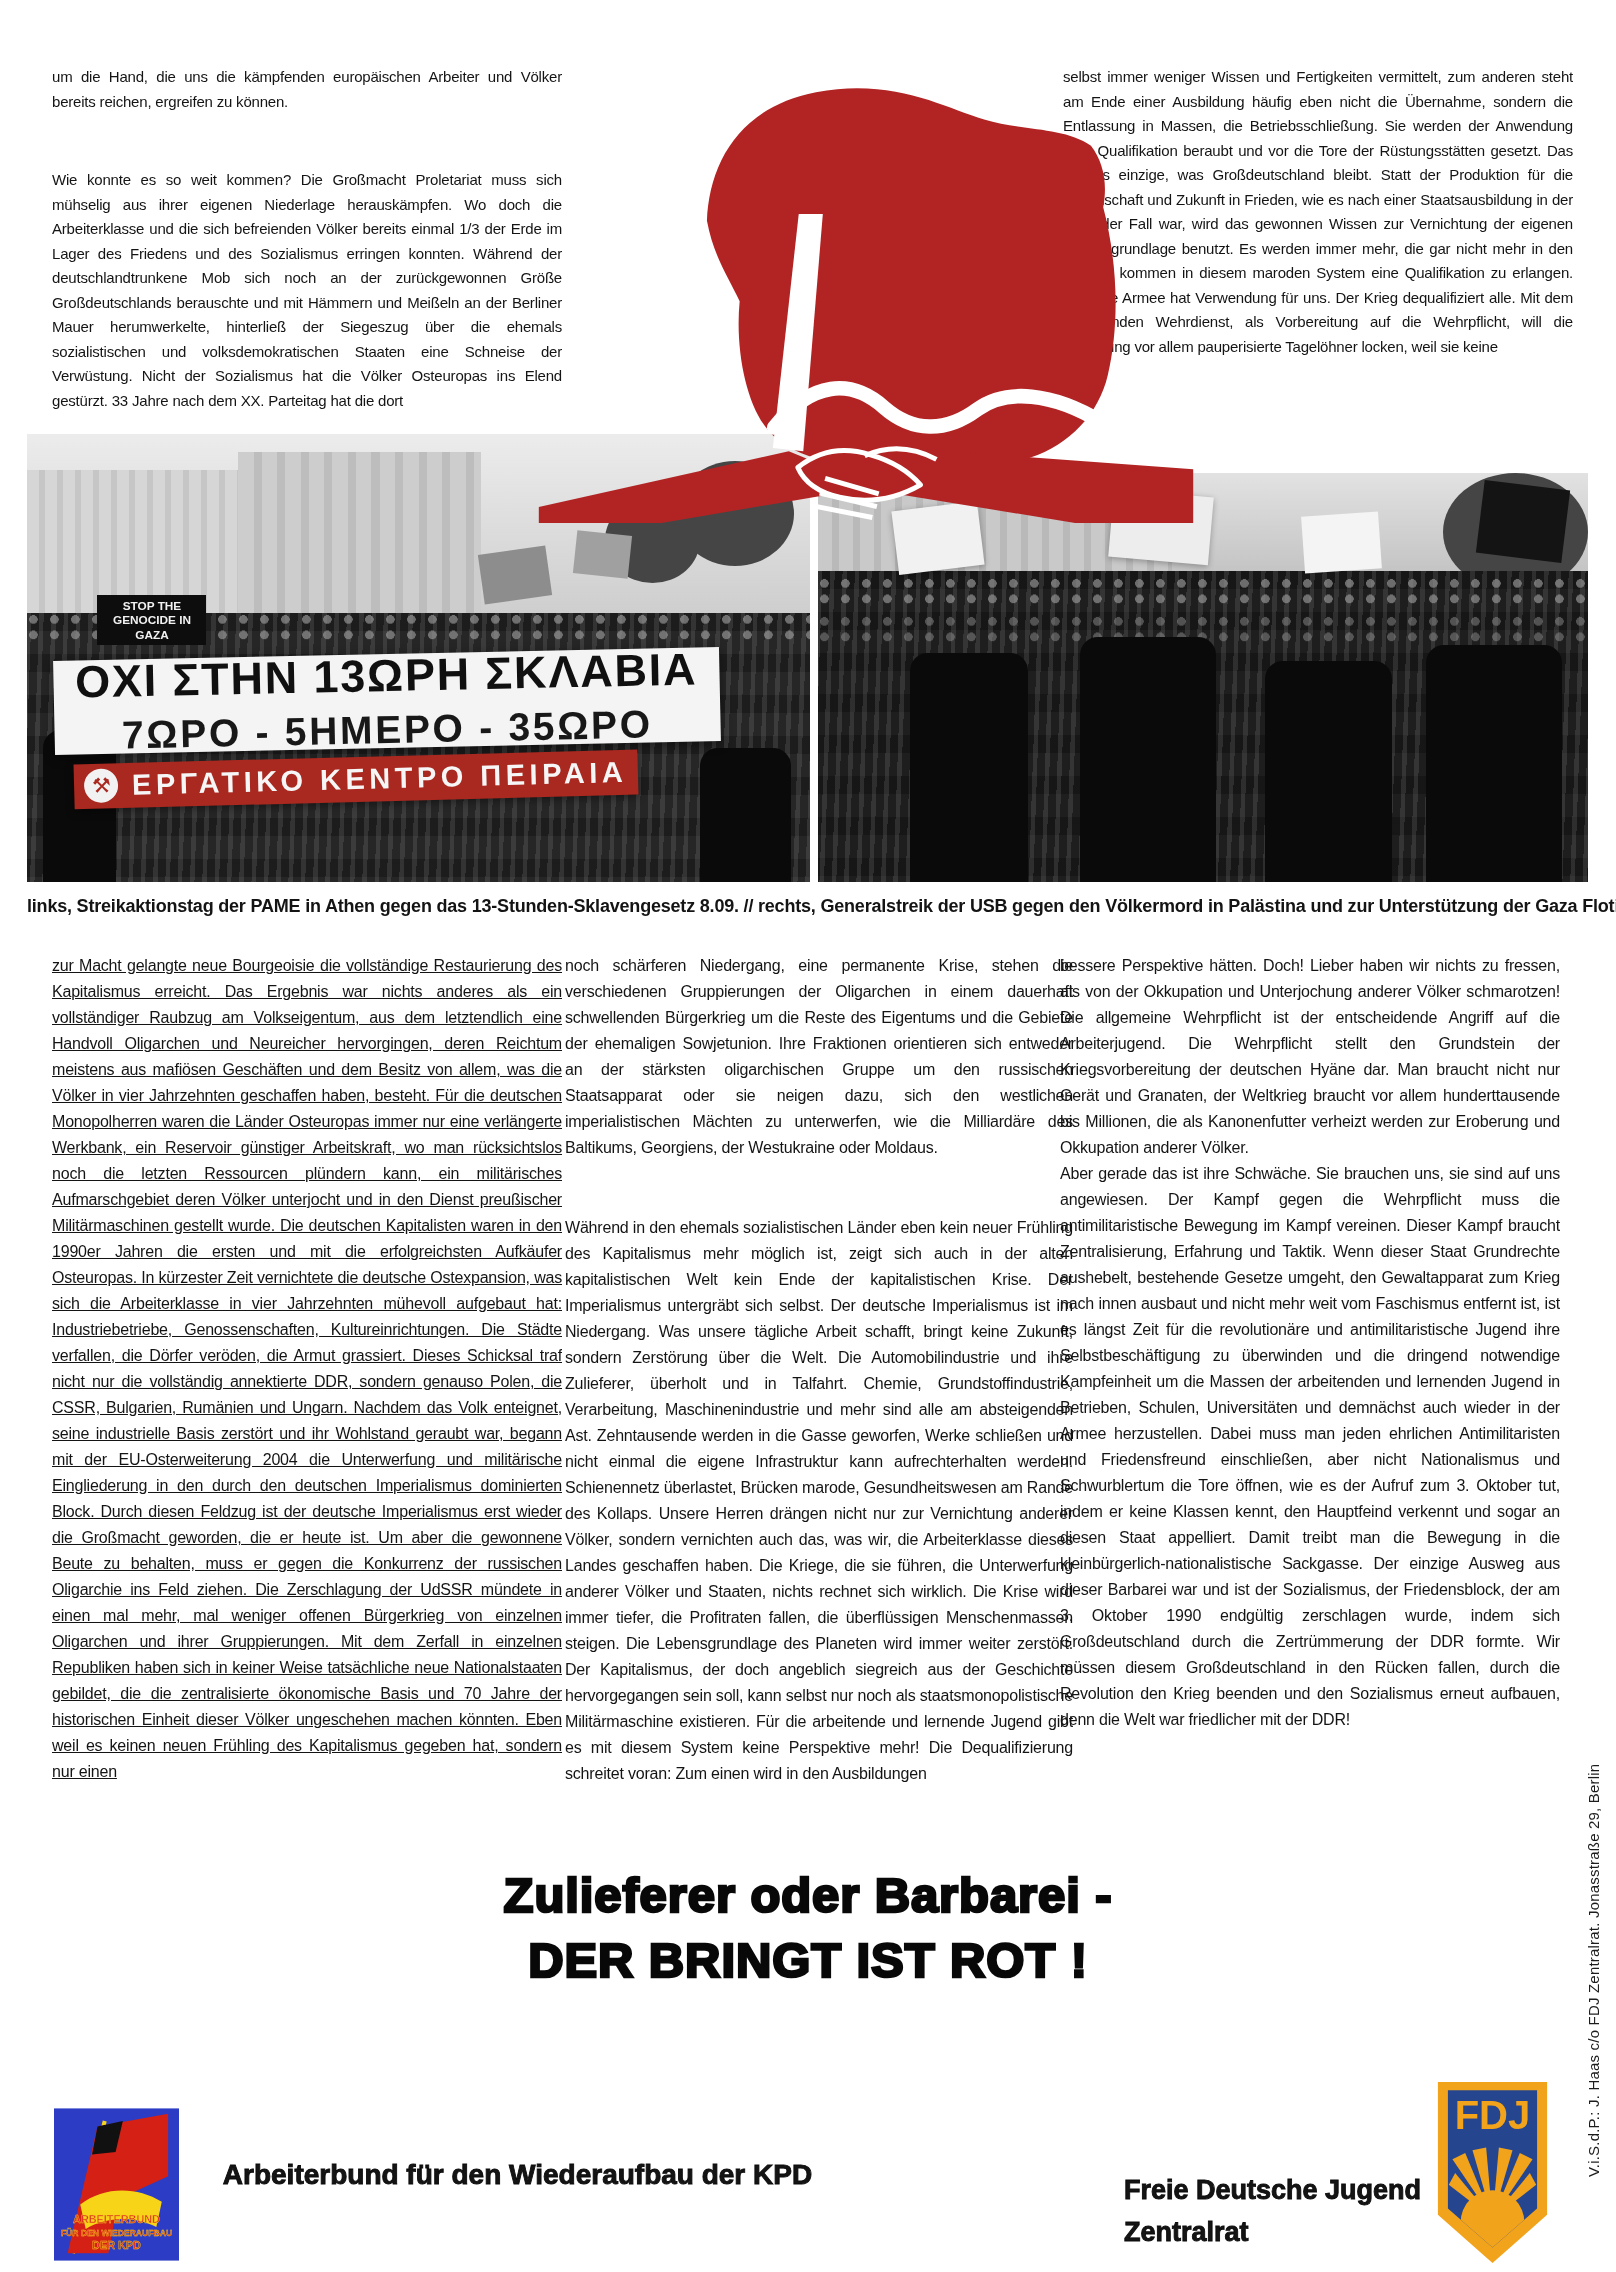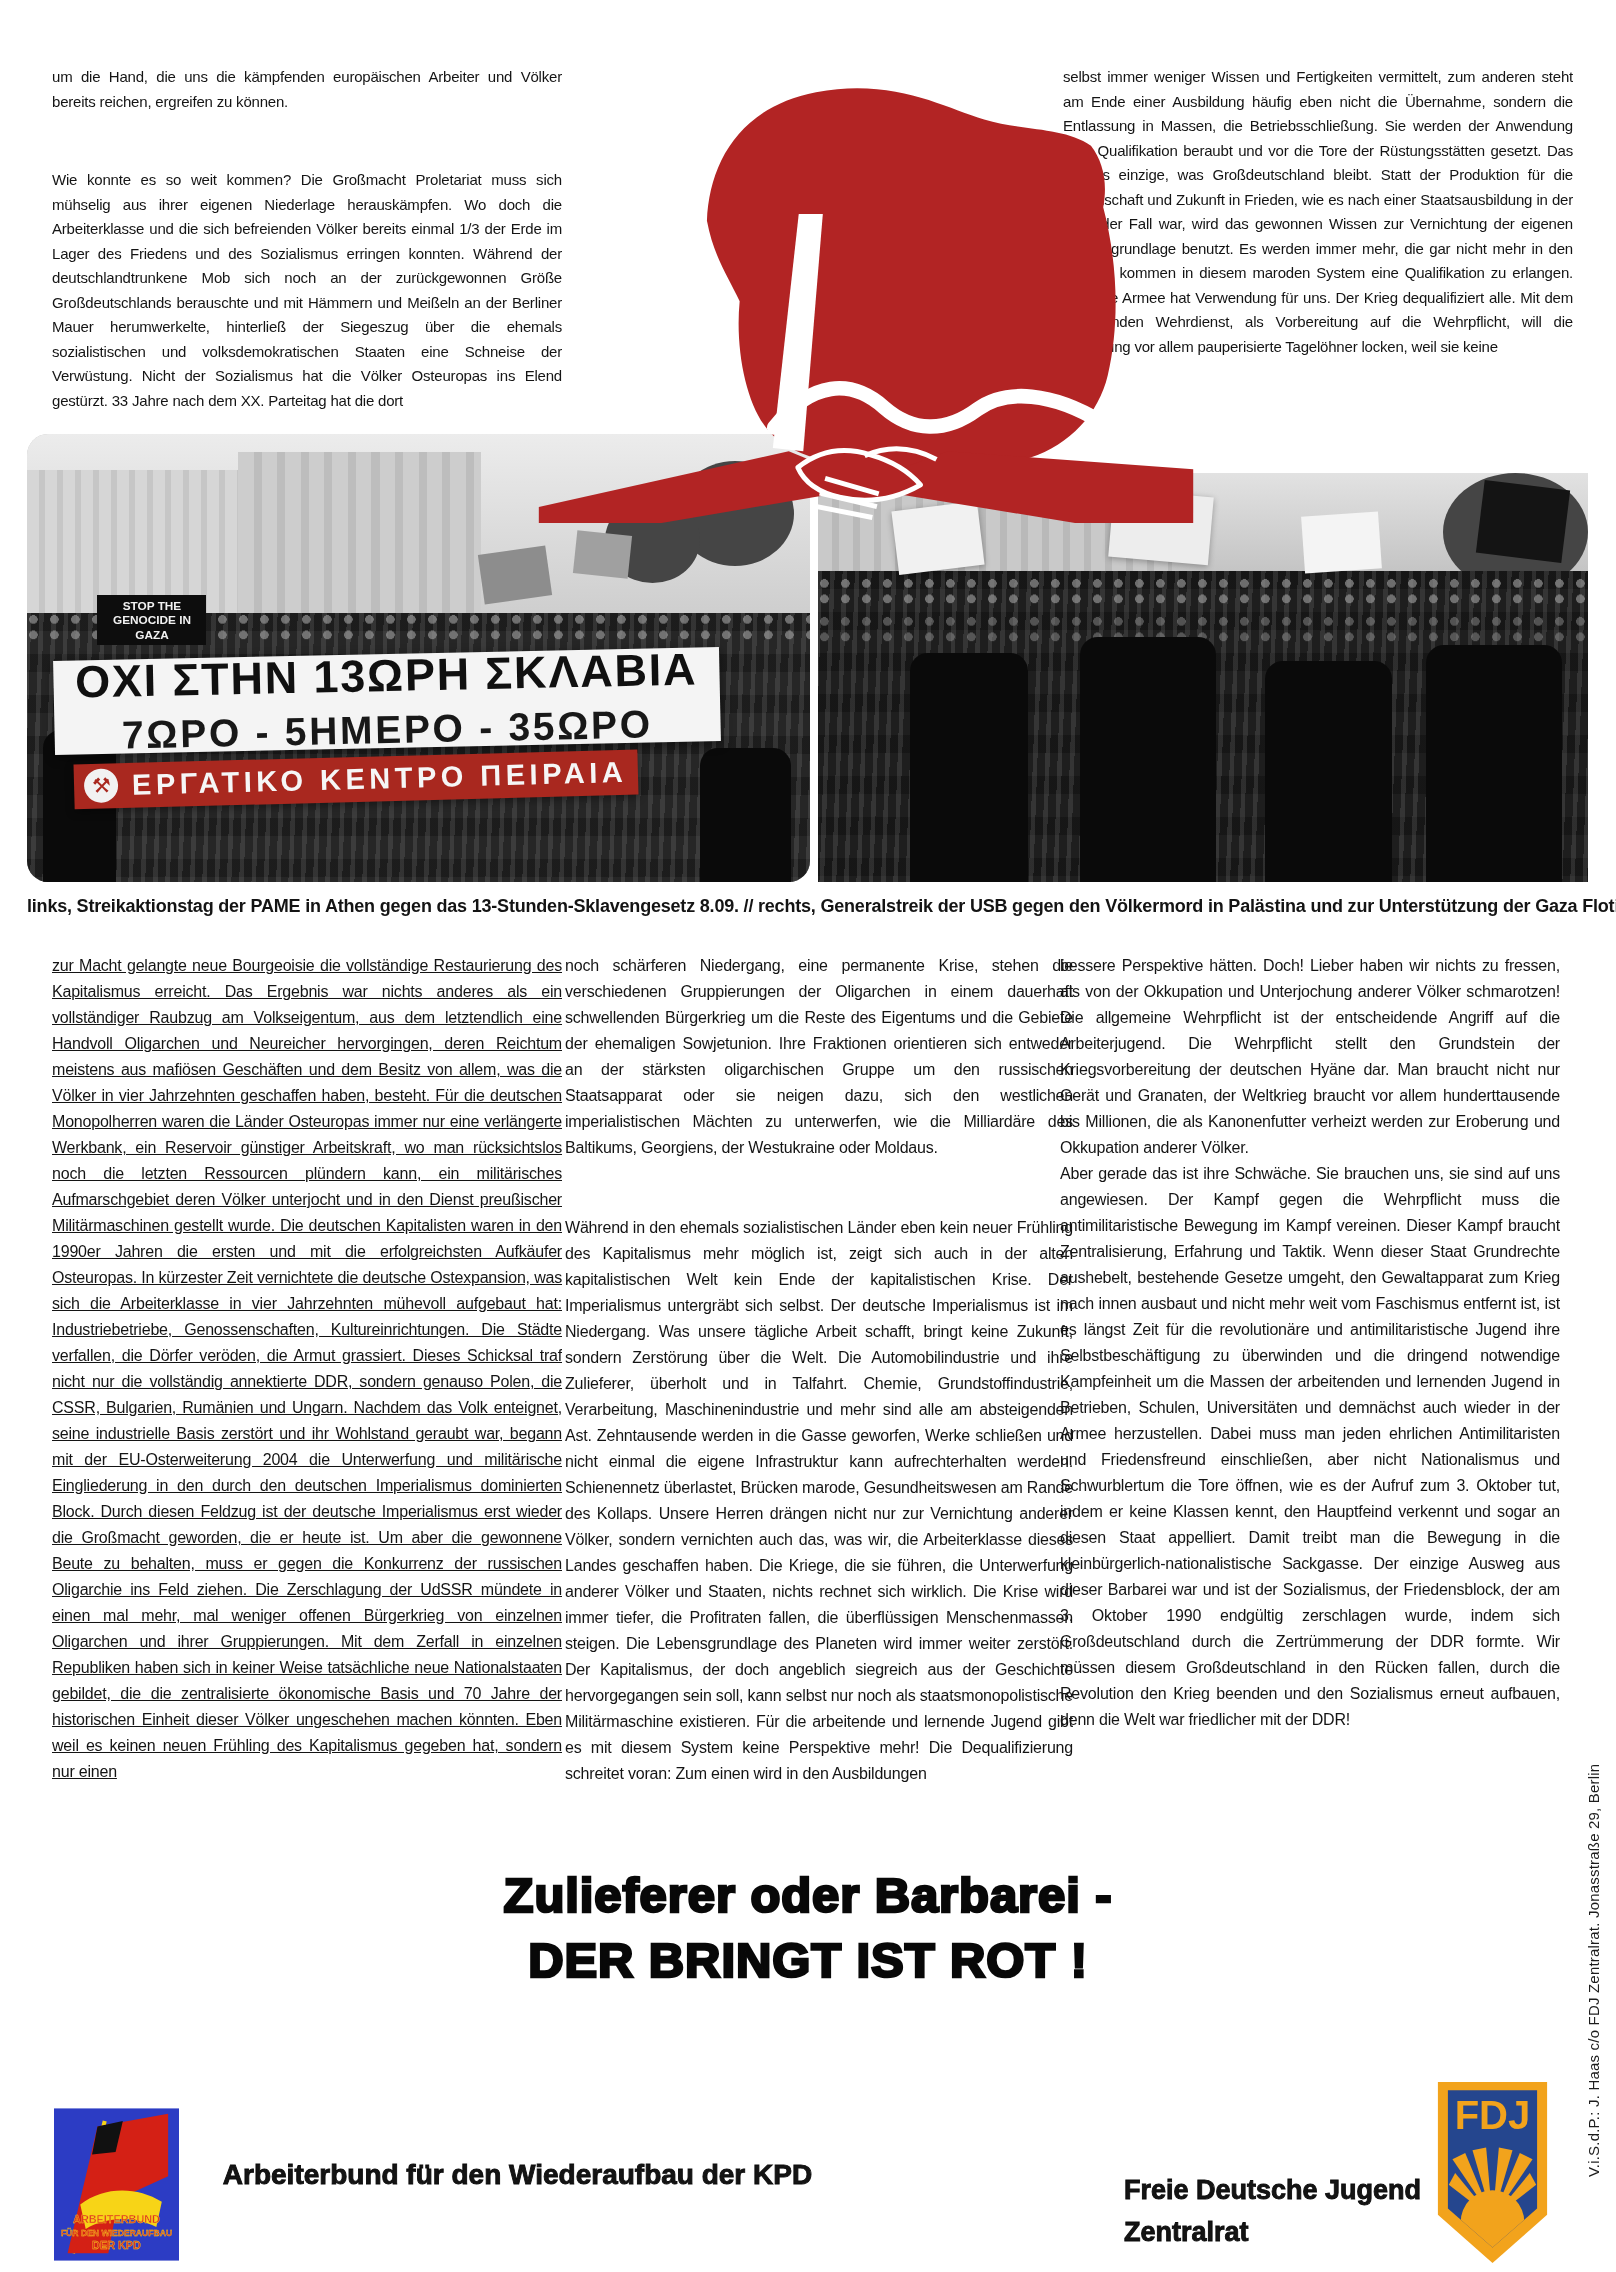--- a/index.html
+++ b/index.html
@@ -13,21 +13,21 @@
   .textcol { position:absolute; text-align:justify; font-stretch:condensed; overflow:hidden; }
   .toptext  { font-size:15px; line-height:24.5px; letter-spacing:-0.2px; }
   .bodytext { font-size:16px; line-height:26px; letter-spacing:-0.2px; }
   .textcol p { margin:0; }
   .textcol p + p.gap    { margin-top:54px; }
   .textcol p + p.small-gap { margin-top:0; }
   
   .center-graphic { position:absolute; left:525px; top:64px; width:682px; height:459px; z-index:3; }
   
   .photo { position:absolute; overflow:hidden; background:#c4c4c4; z-index:1; }
-  .photo-left  { left:27px;  top:434px;  width:783px; height:448px;border-radius:21px; }
+  .photo-left  { left:27px;  top:434px;  width:783px; height:448px; }
   .photo-right { left:818px; top:473px; width:770px; height:409px; }
   .sky  { position:absolute; left:0; top:0; right:0; height:43%;
           background:linear-gradient(#ececec,#cccccc); }
   .sky2 { position:absolute; left:0; top:0; right:0; height:26%;
           background:linear-gradient(#e2e2e2,#c2c2c2); }
   .building { position:absolute; background:repeating-linear-gradient(90deg,#d6d6d6 0 11.8px,#c6c6c6 11.8px 18px); }
   .building.b1 { left:0; top:8%; width:27%; height:34%; }
   .building.b2 { left:27%; top:4%; width:31%; height:38%; background:repeating-linear-gradient(90deg,#cdcdcd 0 15.5px,#bdbdbd 15.5px 23.6px); }
   .building.b3 { left:0; top:2%; width:46%; height:28%; background:repeating-linear-gradient(90deg,#c9c9c9 0 13.6px,#b9b9b9 13.6px 21px); }
   .tree { position:absolute; border-radius:50%; background:#454545; }

